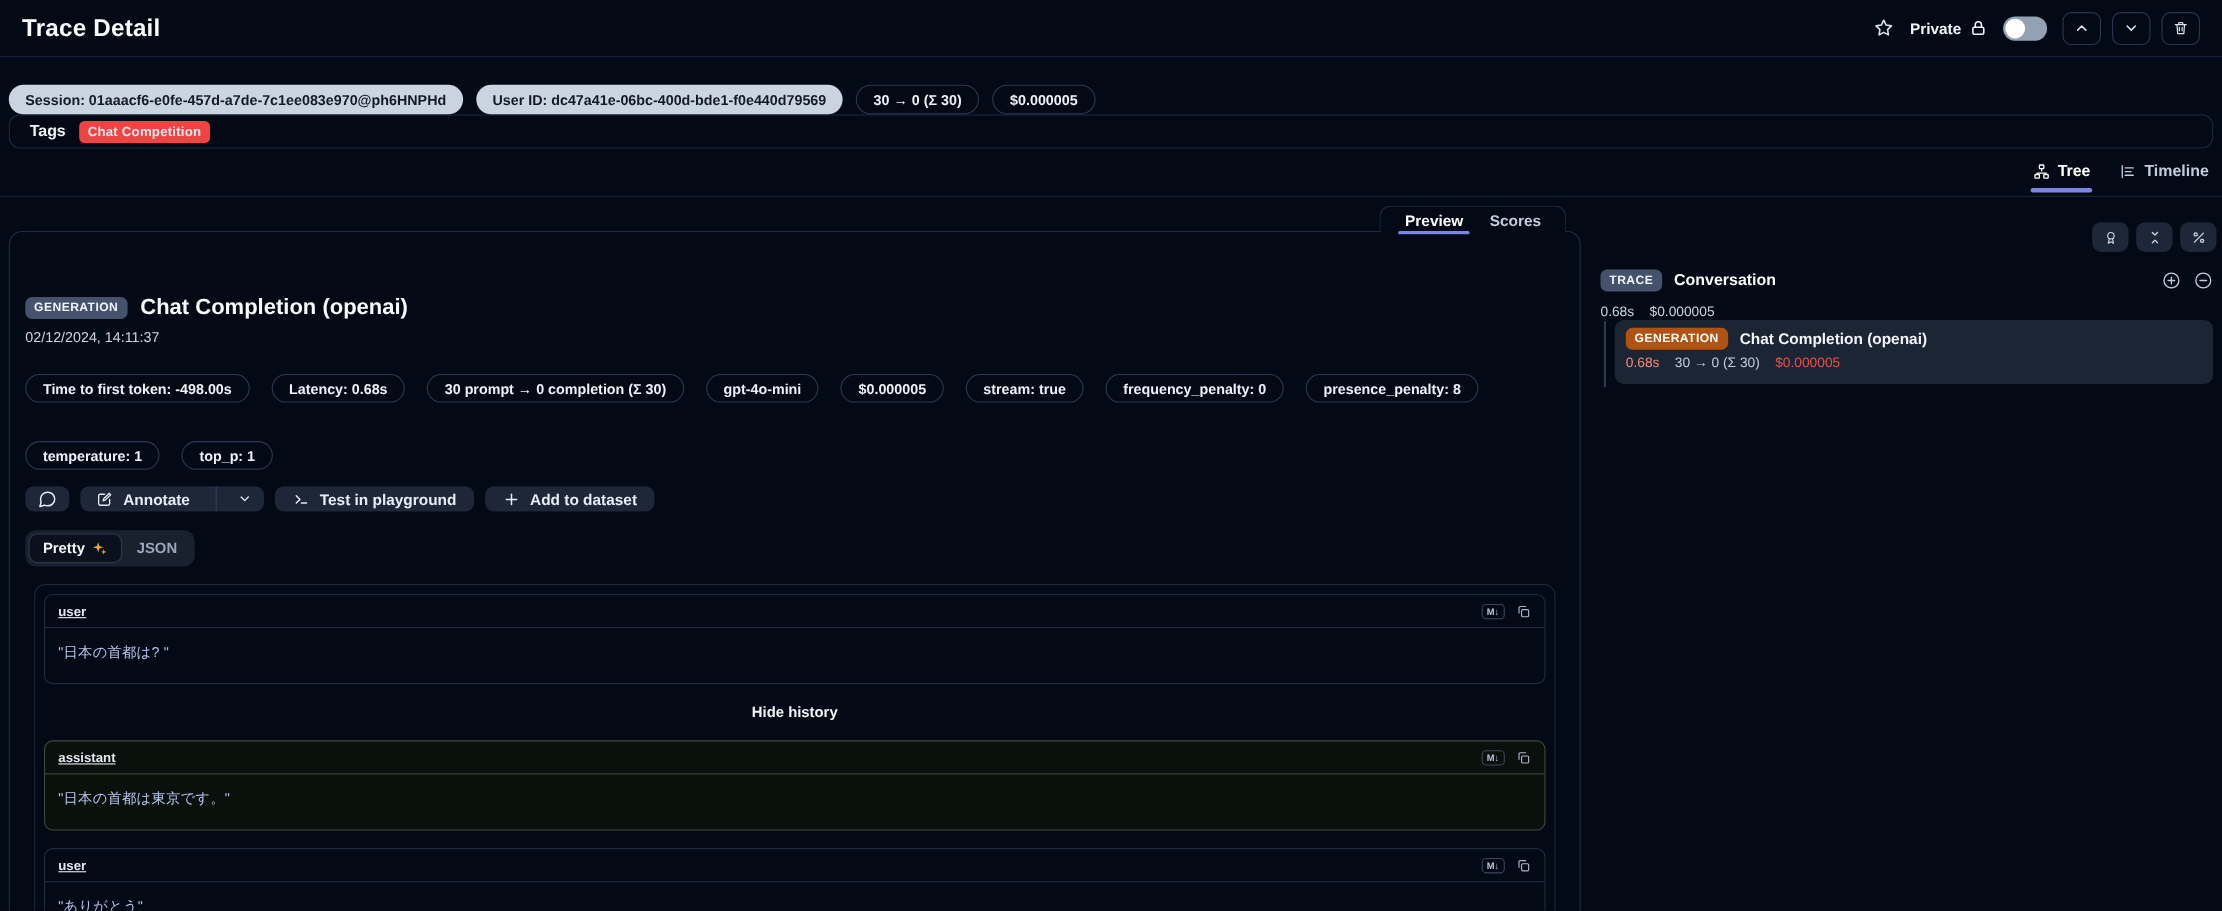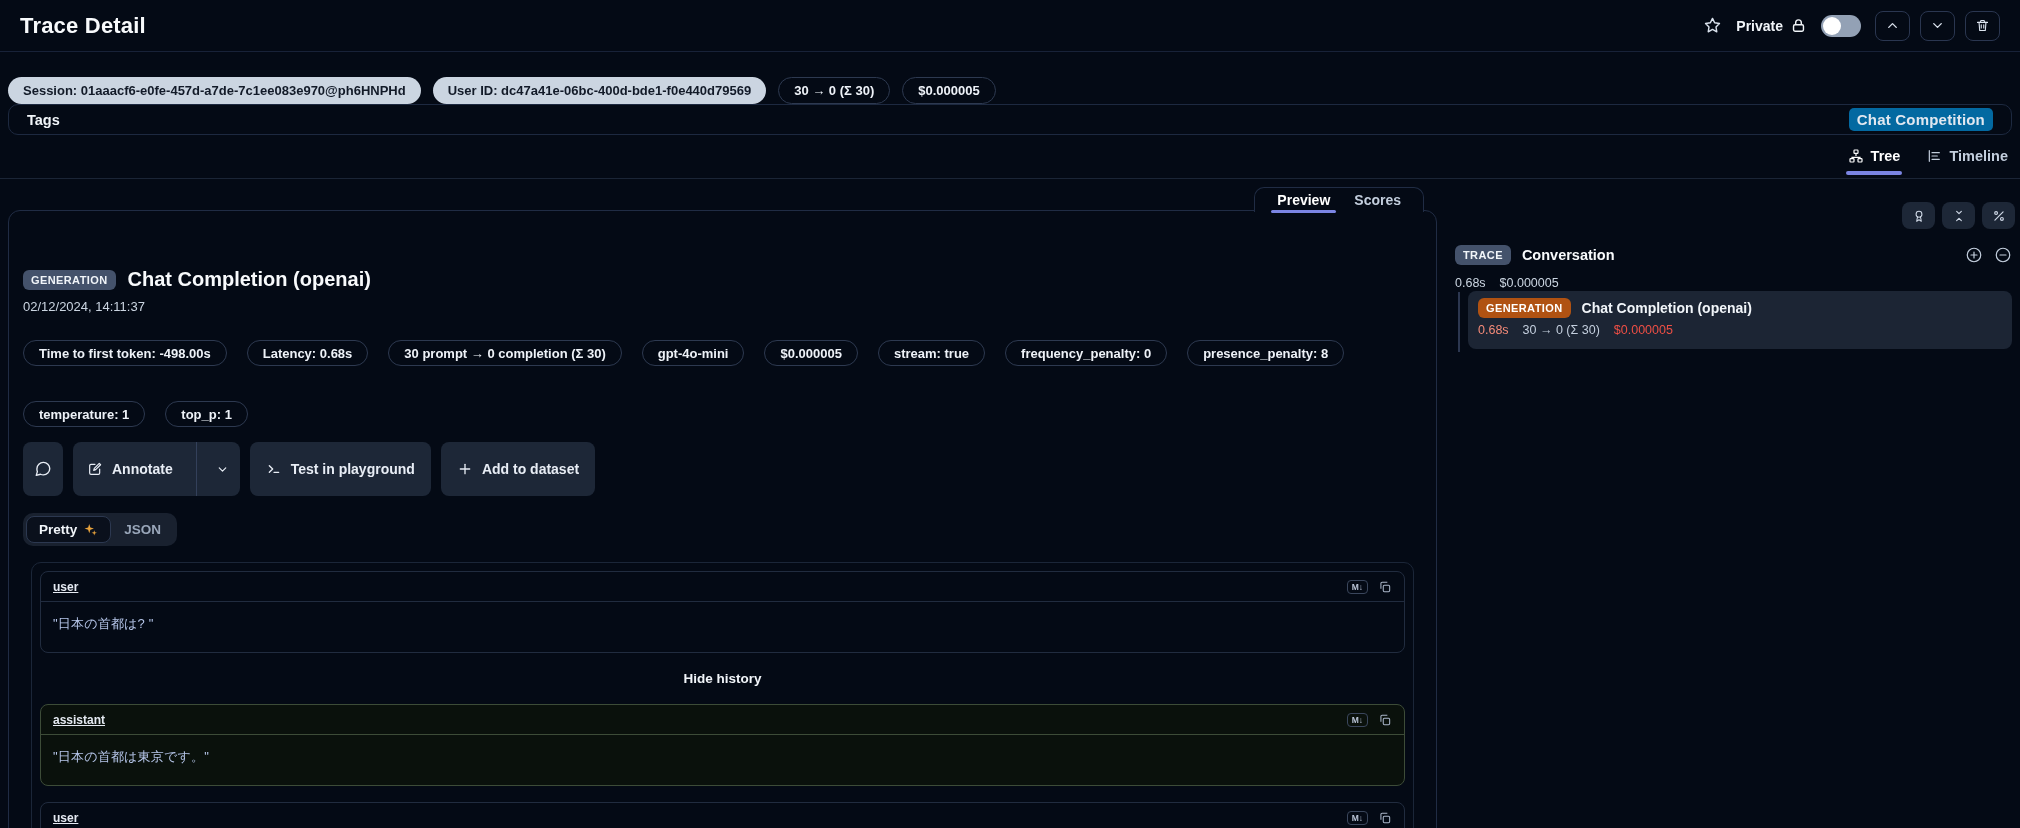--- a/index.html
+++ b/index.html
@@ -39,26 +39,26 @@
     height:27px; display:flex; align-items:center; border-radius:999px;
     padding:0 15px; font-size:13px; font-weight:700; white-space:nowrap;margin-top:15px;
   }
   .pill.filled { background:#cbd5e1; color:#121a28; }
   .pill.outline { border:1px solid #2d3950; color:#eef2f8; background:transparent; }
 
   
   .tags-box {
     position:absolute; top:104px; left:8px; right:8px; height:31px;
     border:1px solid #1d2940; border-radius:10px;
-    display:flex; align-items:center; gap:12px; padding:0 18px;justify-content:space-between;
+    display:flex; align-items:center; gap:12px; padding:0 18px;
   }
   .tags-label { font-size:14.5px; font-weight:700; color:#f1f5f9; }
   .tag-chip {
-    background:#0369a1; color:#e2e8f0; border-radius:5px;
-    font-size:15px; font-weight:700; padding:3px 8px; letter-spacing:.2px;
+    background:#ef4444; color:#e2e8f0; border-radius:5px;
+    font-size:12px; font-weight:700; padding:3px 8px; letter-spacing:.2px;
   }
 
   
   .view-tabs { position:absolute; top:148px; right:12px; display:flex; gap:26px; }
   .view-tab { display:flex; align-items:center; gap:7px; font-size:14.5px; font-weight:600; color:#c3cedd; cursor:pointer; padding-bottom:8px; position:relative; }
   .view-tab.active { color:#ffffff; }
   .view-tab.active .tab-underline {
     position:absolute; left:-2px; right:-2px; bottom:-3px; height:4px; background:#7b85e3; border-radius:2px;
   }
   .page-divider { position:absolute; top:178px; left:0; right:0; height:1px; background:#1b2536; }
@@ -87,21 +87,21 @@
   }
   .obs-title { font-size:20px; font-weight:700; color:#f8fafc; }
   .obs-timestamp { margin-top:8px; font-size:13px; color:#cbd5e1; }
 
   .param-badges { margin-top:11px; display:flex; flex-wrap:wrap; gap:20px; width:1360px; }
   .param-badges .pill.outline { height:26px; font-size:13px; font-weight:600; }
 
   
   .actions { margin-top:15px; display:flex; align-items:center; gap:10px; }
   .act-btn {
-    height:54px; background:#1d2737; border-radius:8px; color:#e8edf5;
+    height:23px; background:#1d2737; border-radius:8px; color:#e8edf5;
     display:flex; align-items:center; gap:9px; padding:0 16px;
     font-size:14px; font-weight:600; cursor:pointer; border:none;
   }
   .act-icon-only { width:40px; padding:0; justify-content:center; }
   .split { padding:0; overflow:hidden; }
   .split .split-main { display:flex; align-items:center; gap:9px; padding:0 14px; height:100%; }
   .split .split-divider { width:1px; height:100%; background:#33405a; }
   .split .split-caret { width:34px; height:100%; display:flex; align-items:center; justify-content:center; }
 
   

